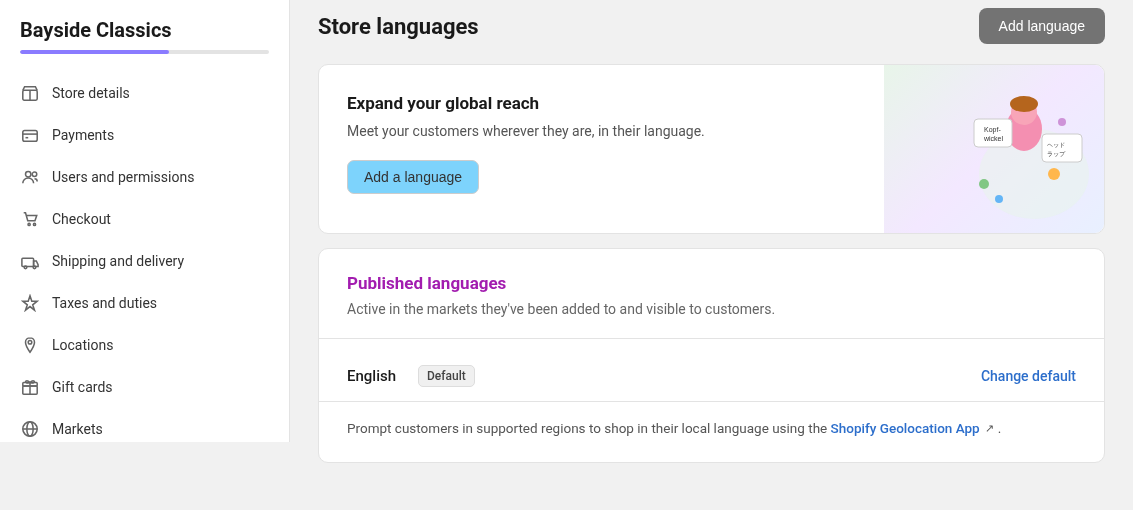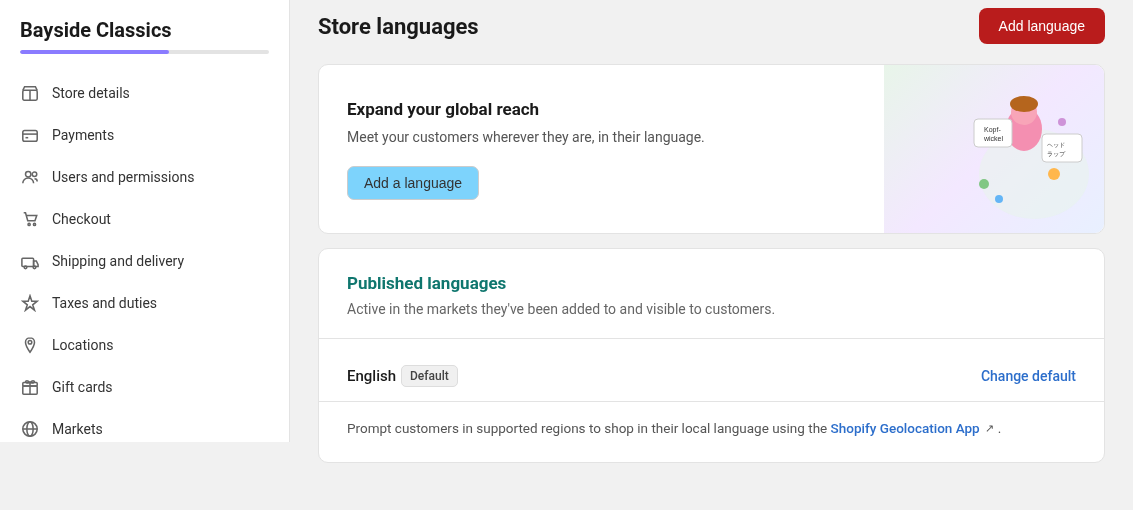--- a/index.html
+++ b/index.html
@@ -102,21 +102,21 @@
       margin-bottom: 20px;
     }
 
     .page-title {
       font-size: 22px;
       font-weight: 700;
       color: #1a1a1a;
     }
 
     .add-language-btn {
-      background: #b91c1c;
+      background: #737373;
       color: #fff;
       border: none;
       border-radius: 8px;
       padding: 10px 20px;
       font-size: 14px;
       font-weight: 500;
       cursor: pointer;
       white-space: nowrap;
     }
 
@@ -135,21 +135,21 @@
       align-items: stretch;
       min-height: 170px;
       position: relative;
     }
 
     .expand-card-content {
       padding: 28px 28px;
       flex: 1;
       display: flex;
       flex-direction: column;
-      justify-content: center;
+      justify-content: flex-start;
     }
 
     .expand-card-title {
       font-size: 17px;
       font-weight: 700;
       color: #1a1a1a;
       margin-bottom: 8px;
     }
 
     .expand-card-desc {
@@ -191,21 +191,21 @@
     }
 
     
     .published-card {
       padding: 24px 28px;
     }
 
     .published-title {
       font-size: 17px;
       font-weight: 700;
-      color: #0f766e;
+      color: #a21caf;
       margin-bottom: 6px;
     }
 
     .published-desc {
       font-size: 14px;
       color: #666;
       margin-bottom: 18px;
       line-height: 1.5;
     }
 
@@ -219,21 +219,21 @@
     .language-row {
       display: flex;
       align-items: center;
       justify-content: space-between;
       padding: 10px 0;
     }
 
     .language-row-left {
       display: flex;
       align-items: center;
-      gap: 5px;
+      gap: 22px;
     }
 
     .language-name {
       font-size: 15px;
       font-weight: 500;
       color: #1a1a1a;
     }
 
     .default-badge {
       background: #f0f0f0;

